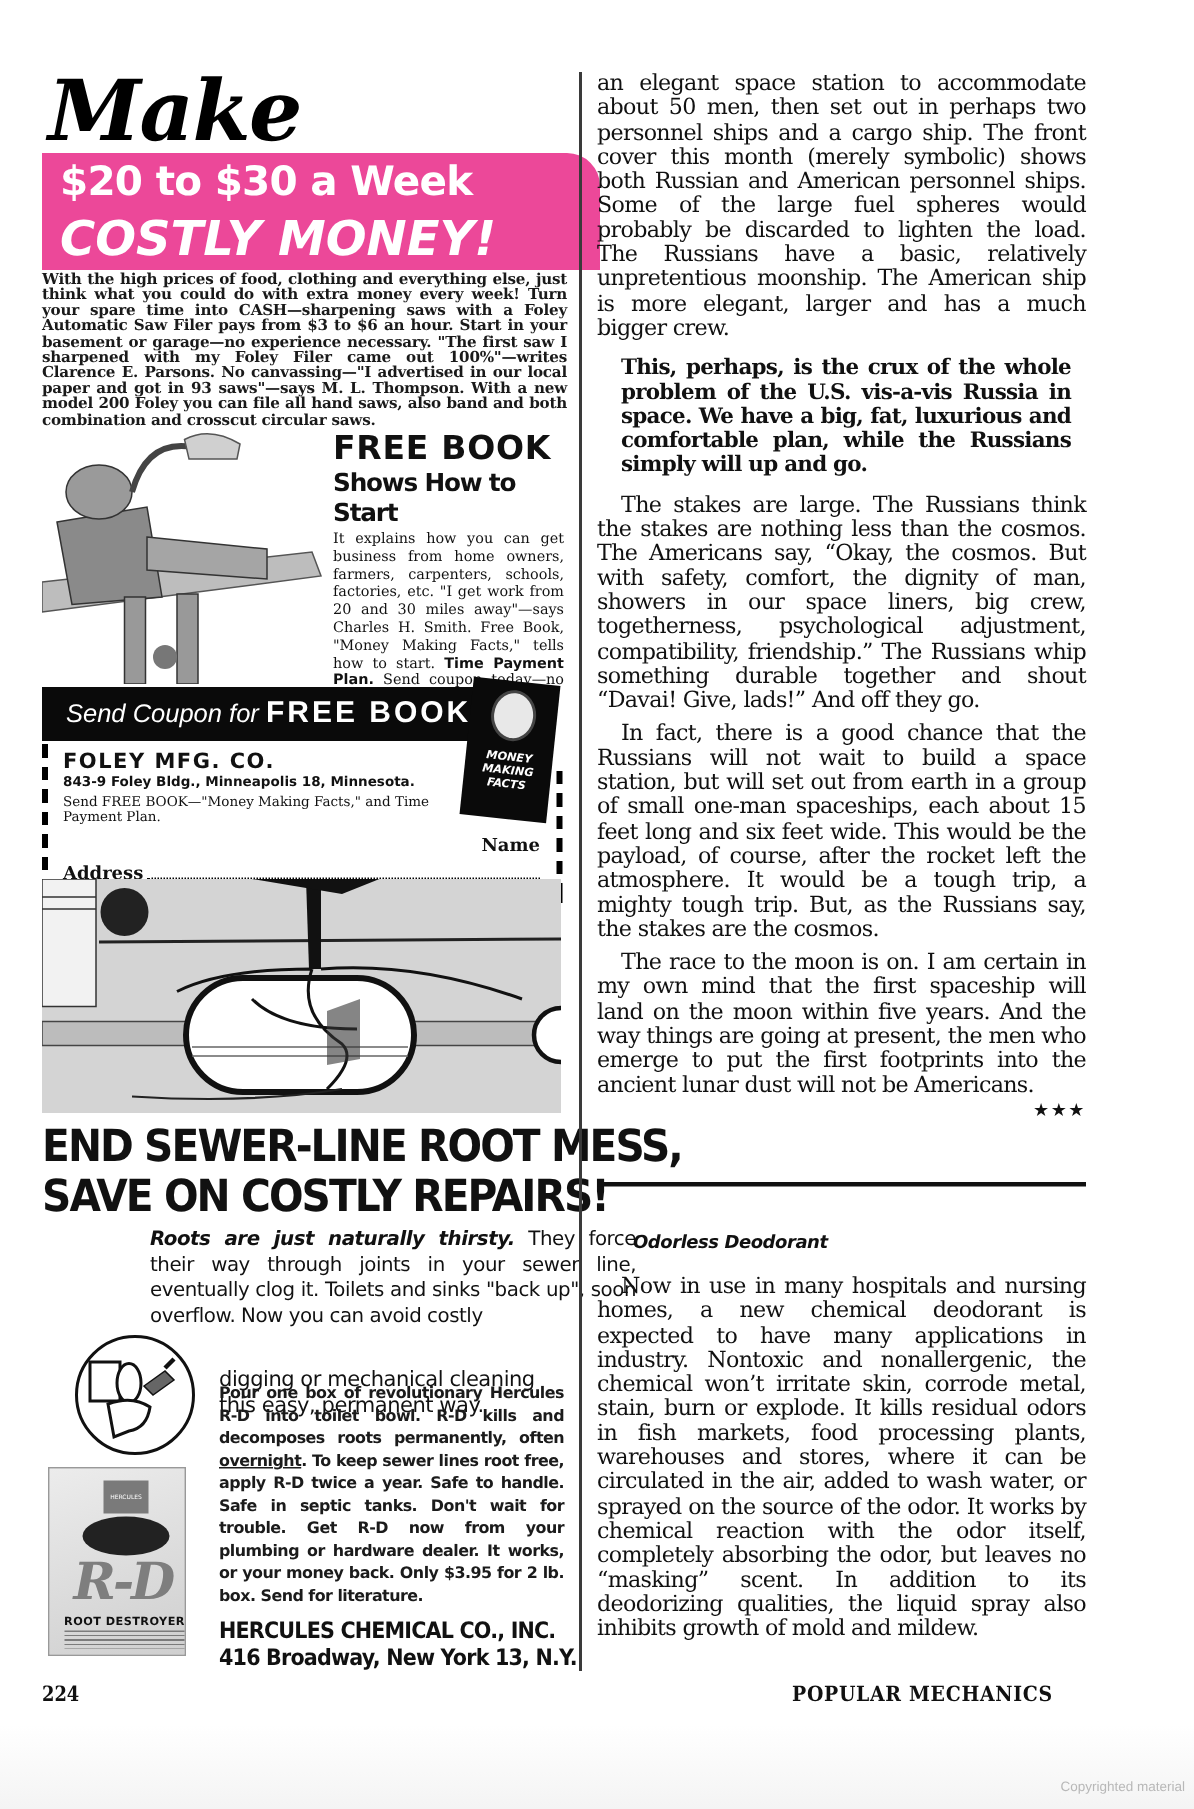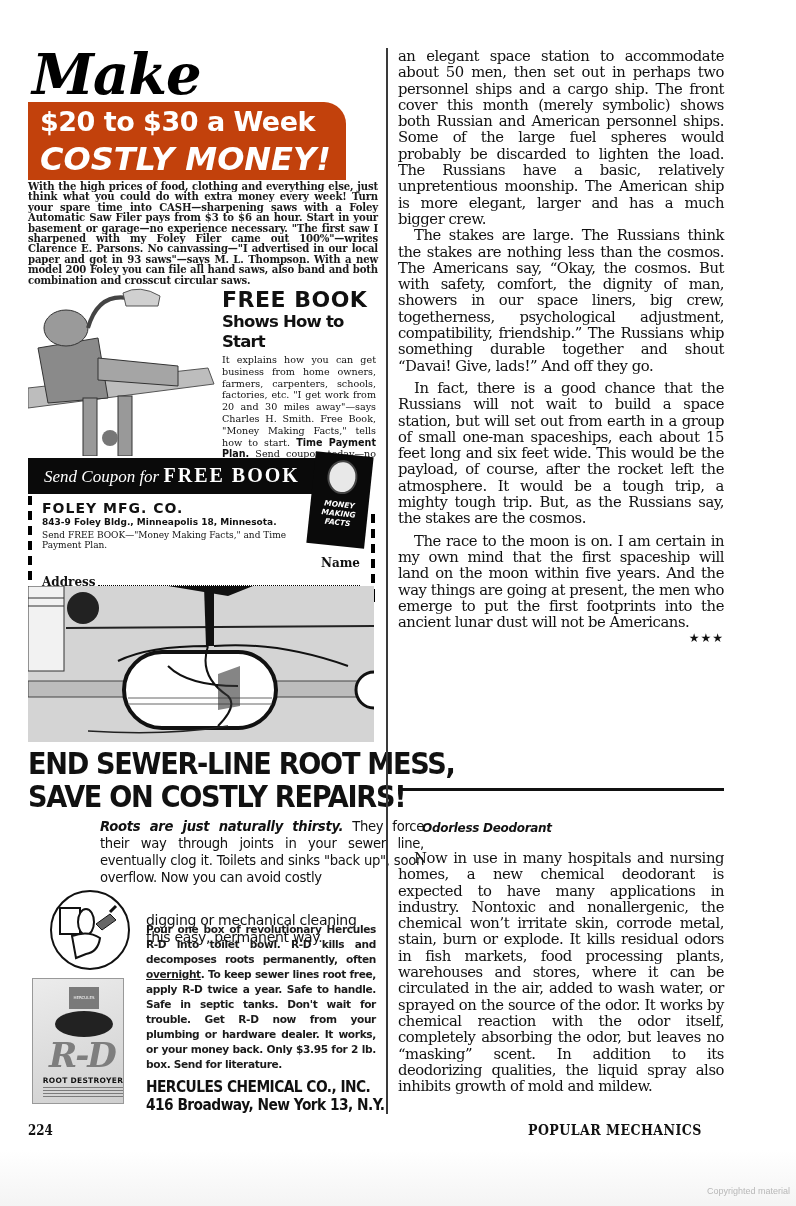--- a/index.html
+++ b/index.html
@@ -10,22 +10,22 @@
 
   
   .left { position: absolute; left: 28px; top: 50px; width: 350px; }
   .foley-header { position: relative; height: 130px; }
   .make-script {
     position: absolute; left: 4px; top: -4px;
     font-family: "DejaVu Serif", serif; font-style: italic; font-weight: bold;
     font-size: 56px; letter-spacing: -1px; color: #000; line-height: 1;
   }
   .money-banner {
-    position: absolute; left: 0; top: 52px; width: 318px; height: 78px;
-    background: #c2410c; border-radius: 0 22px 0 0;
+    position: absolute; left: 0; top: 52px; width: 372px; height: 78px;
+    background: #ec4899; border-radius: 0 22px 0 0;
   }
   .money-line1 {
     position: absolute; left: 12px; top: 4px; color: #fff;
     font-family: "DejaVu Sans", sans-serif; font-weight: bold; font-size: 27px; letter-spacing: -0.5px;
   }
   .money-line2 {
     position: absolute; left: 12px; top: 38px; color: #fff;
     font-family: "DejaVu Sans", sans-serif; font-weight: bold; font-style: italic; font-size: 32px; letter-spacing: 0px;
   }
   .foley-body {
@@ -47,21 +47,21 @@
     font-family: "DejaVu Serif", serif; font-size: 9.6px; line-height: 11.8px; text-align: justify; margin-top: 2px;
   }
   .free-book-body b { font-family: "DejaVu Sans", sans-serif; }
 
   .coupon { position: relative; height: 150px; margin-top: 0px; }
   .coupon-banner {
     position: absolute; left: 0; top: 2px; width: 290px; height: 36px; background: #0a0a0a;
   }
   .coupon-banner-text {
     position: absolute; left: 16px; top: 6px; color: #fff;
-    font-family: Liberation Serif, serif; font-size: 17px; font-style: italic;
+    font-family: Liberation Sans, sans-serif; font-size: 17px; font-style: italic;
   }
   .coupon-banner-text b { font-style: normal; font-size: 20px; letter-spacing: 2px; }
   .coupon-badge {
     position: absolute; left: 283px; top: -2px; width: 58px; height: 92px; background: #0a0a0a;
     transform: rotate(6deg);
   }
   .badge-face {
     position: absolute; left: 14px; top: 6px; width: 30px; height: 34px; border-radius: 50%;
     background: #e8e8e8; border: 2px solid #444;
   }
@@ -304,20 +304,21 @@
 
   <div class="hercules-name">
     <div>HERCULES CHEMICAL CO., INC.</div>
     <div>416 Broadway, New York 13, N.Y.</div>
   </div>
 
   <div class="col-rule"></div>
 
   <div class="right">
     <p class="para">an elegant space station to accommodate about 50 men, then set out in perhaps two personnel ships and a cargo ship. The front cover this month (merely symbolic) shows both Russian and American personnel ships. Some of the large fuel spheres would probably be discarded to lighten the load. The Russians have a basic, relatively unpretentious moonship. The American ship is more elegant, larger and has a much bigger crew.</p>
+    <p class="pull">This, perhaps, is the crux of the whole problem of the U.S. vis-a-vis Russia in space. We have a big, fat, luxurious and comfortable plan, while the Russians simply will up and go.</p>
     <p class="para indent">The stakes are large. The Russians think the stakes are nothing less than the cosmos. The Americans say, “Okay, the cosmos. But with safety, comfort, the dignity of man, showers in our space liners, big crew, togetherness, psychological adjustment, compatibility, friendship.” The Russians whip something durable together and shout “Davai! Give, lads!” And off they go.</p>
     <div class="gap"></div>
     <p class="para indent">In fact, there is a good chance that the Russians will not wait to build a space station, but will set out from earth in a group of small one-man spaceships, each about 15 feet long and six feet wide. This would be the payload, of course, after the rocket left the atmosphere. It would be a tough trip, a mighty tough trip. But, as the Russians say, the stakes are the cosmos.</p>
     <div class="gap"></div>
     <p class="para indent"><span>The race to the moon is on. I am certain in my own mind that the first spaceship will land on the moon within five years. And the way things are going at present, the men who emerge to put the first footprints into the ancient lunar dust will not be Americans.</span><span class="stars">★★★</span></p>
   </div>
 
   <div class="hr-thick"></div>
   <div class="section-title">Odorless Deodorant</div>
   <div class="deo-text">

